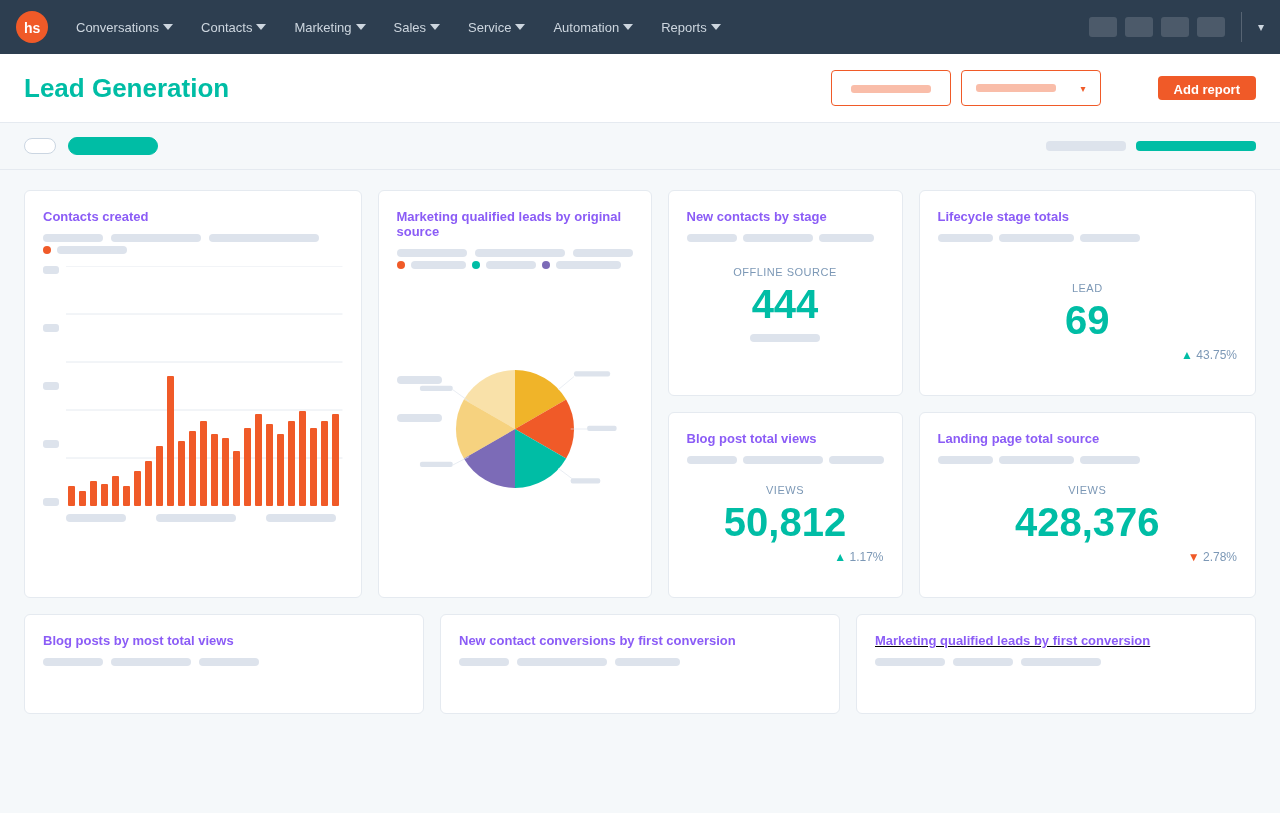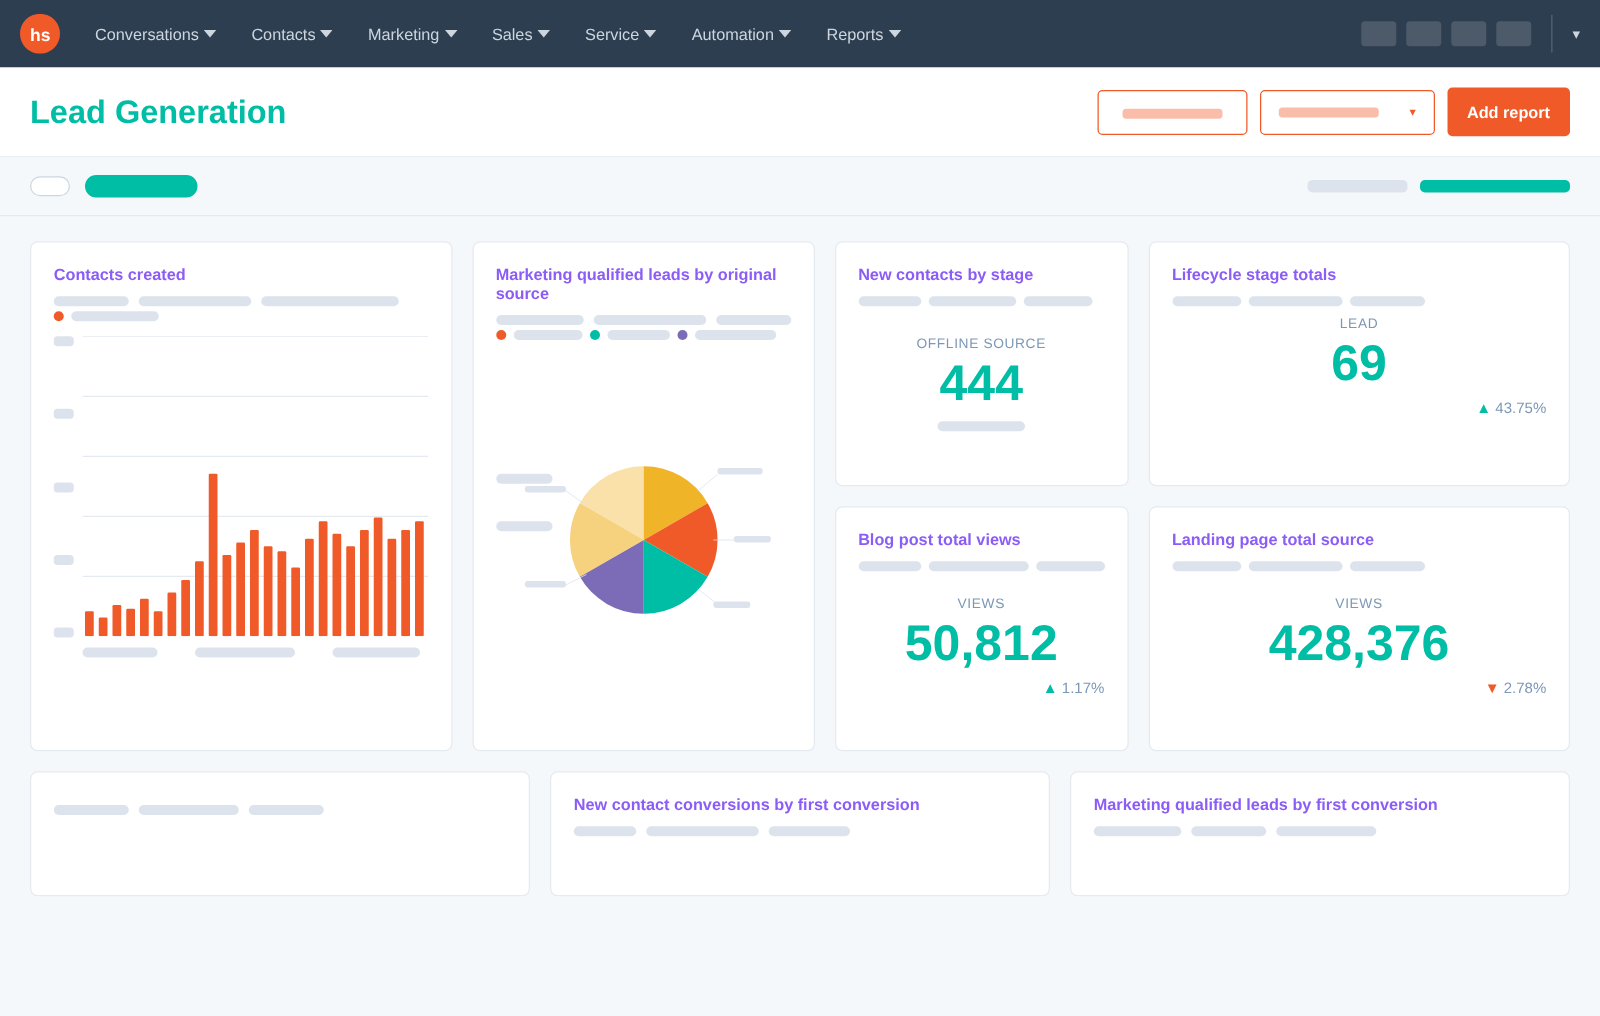--- a/index.html
+++ b/index.html
@@ -15,21 +15,21 @@
     .nav-icon-btn { width: 28px; height: 20px; background: rgba(255,255,255,0.15); border-radius: 3px; }
     .nav-divider { width: 1px; height: 30px; background: rgba(255,255,255,0.2); margin: 0 8px; }
     .nav-chevron { color: #cdd6df; font-size: 12px; cursor: pointer; }
 
     
     .header { background: #fff; padding: 16px 24px; display: flex; align-items: center; border-bottom: 1px solid #e5eaf0; }
     .page-title { color: #00bda5; font-size: 26px; font-weight: 600; flex: 1; }
     .header-actions { display: flex; gap: 10px; align-items: center; }
     .btn-outline { border: 1.5px solid #f05a28; color: #f05a28; background: #fff; border-radius: 4px; padding: 6px 14px; font-size: 13px; cursor: pointer; height: 36px; min-width: 120px; }
     .btn-outline-dropdown { border: 1.5px solid #f05a28; color: #f05a28; background: #fff; border-radius: 4px; padding: 6px 14px; font-size: 13px; cursor: pointer; height: 36px; min-width: 140px; display: flex; align-items: center; justify-content: space-between; gap: 6px; }
-    .btn-primary { background: #f05a28; color: #fff; border: none; border-radius: 4px; padding: 6px 16px; font-size: 13px; font-weight: 600; cursor: pointer; height: 39px; }
+    .btn-primary { background: #f05a28; color: #fff; border: none; border-radius: 4px; padding: 6px 16px; font-size: 13px; font-weight: 600; cursor: pointer; height: 24px; margin-left: 47px; }
 
     
     .filter-bar { background: #f5f8fa; padding: 14px 24px; display: flex; align-items: center; gap: 12px; border-bottom: 1px solid #e5eaf0; }
     .filter-pill { background: #fff; border: 1px solid #cbd6e2; border-radius: 20px; padding: 4px 14px; font-size: 12px; color: #516f90; cursor: pointer; }
     .filter-active { background: #00bda5; border-color: #00bda5; color: #fff; }
     .filter-spacer { flex: 1; }
     .filter-right { display: flex; gap: 10px; align-items: center; }
 
     
     .dashboard { padding: 20px 24px; }
@@ -223,21 +223,21 @@
       </div>
     </div>
 
     <div class="card">
       <div class="card-title">Lifecycle stage totals</div>
       <div style="display:flex;gap:6px;margin-bottom:4px;">
         <div style="width:55px;height:8px;background:#dde3ec;border-radius:4px;"></div>
         <div style="width:75px;height:8px;background:#dde3ec;border-radius:4px;"></div>
         <div style="width:60px;height:8px;background:#dde3ec;border-radius:4px;"></div>
       </div>
-      <div style="margin-top:8px;text-align:center;">
+      <div style="margin-top:40px;text-align:center;">
         <div class="metric-label">LEAD</div>
         <div class="metric-value">69</div>
         <div class="metric-sub">
           <span class="metric-change-up">▲ </span><span>43.75%</span>
         </div>
       </div>
     </div>
 
     <div class="card" style="grid-row:1/3;">
       <div class="card-title">Marketing qualified leads by original source</div>
@@ -322,35 +322,36 @@
         <div class="metric-sub">
           <span class="metric-change-down">▼ </span><span>2.78%</span>
         </div>
       </div>
     </div>
 
   </div>
 
   <div style="display:grid;grid-template-columns:1fr 1fr 1fr;gap:16px;">
     <div class="card" style="min-height:100px;">
+      <div class="card-title">Blog posts by most total views</div>
       <div style="display:flex;gap:8px;margin-top:8px;">
         <div style="width:60px;height:8px;background:#dde3ec;border-radius:4px;"></div>
         <div style="width:80px;height:8px;background:#dde3ec;border-radius:4px;"></div>
         <div style="width:60px;height:8px;background:#dde3ec;border-radius:4px;"></div>
       </div>
     </div>
     <div class="card" style="min-height:100px;">
       <div class="card-title">New contact conversions by first conversion</div>
       <div style="display:flex;gap:8px;margin-top:8px;">
         <div style="width:50px;height:8px;background:#dde3ec;border-radius:4px;"></div>
         <div style="width:90px;height:8px;background:#dde3ec;border-radius:4px;"></div>
         <div style="width:65px;height:8px;background:#dde3ec;border-radius:4px;"></div>
       </div>
     </div>
-    <div class="card" style="min-height:100px;">
+    <div class="card" style="min-height:100px;text-decoration:underline;">
       <div class="card-title">Marketing qualified leads by first conversion</div>
       <div style="display:flex;gap:8px;margin-top:8px;">
         <div style="width:70px;height:8px;background:#dde3ec;border-radius:4px;"></div>
         <div style="width:60px;height:8px;background:#dde3ec;border-radius:4px;"></div>
         <div style="width:80px;height:8px;background:#dde3ec;border-radius:4px;"></div>
       </div>
     </div>
   </div>
 
 </div>

